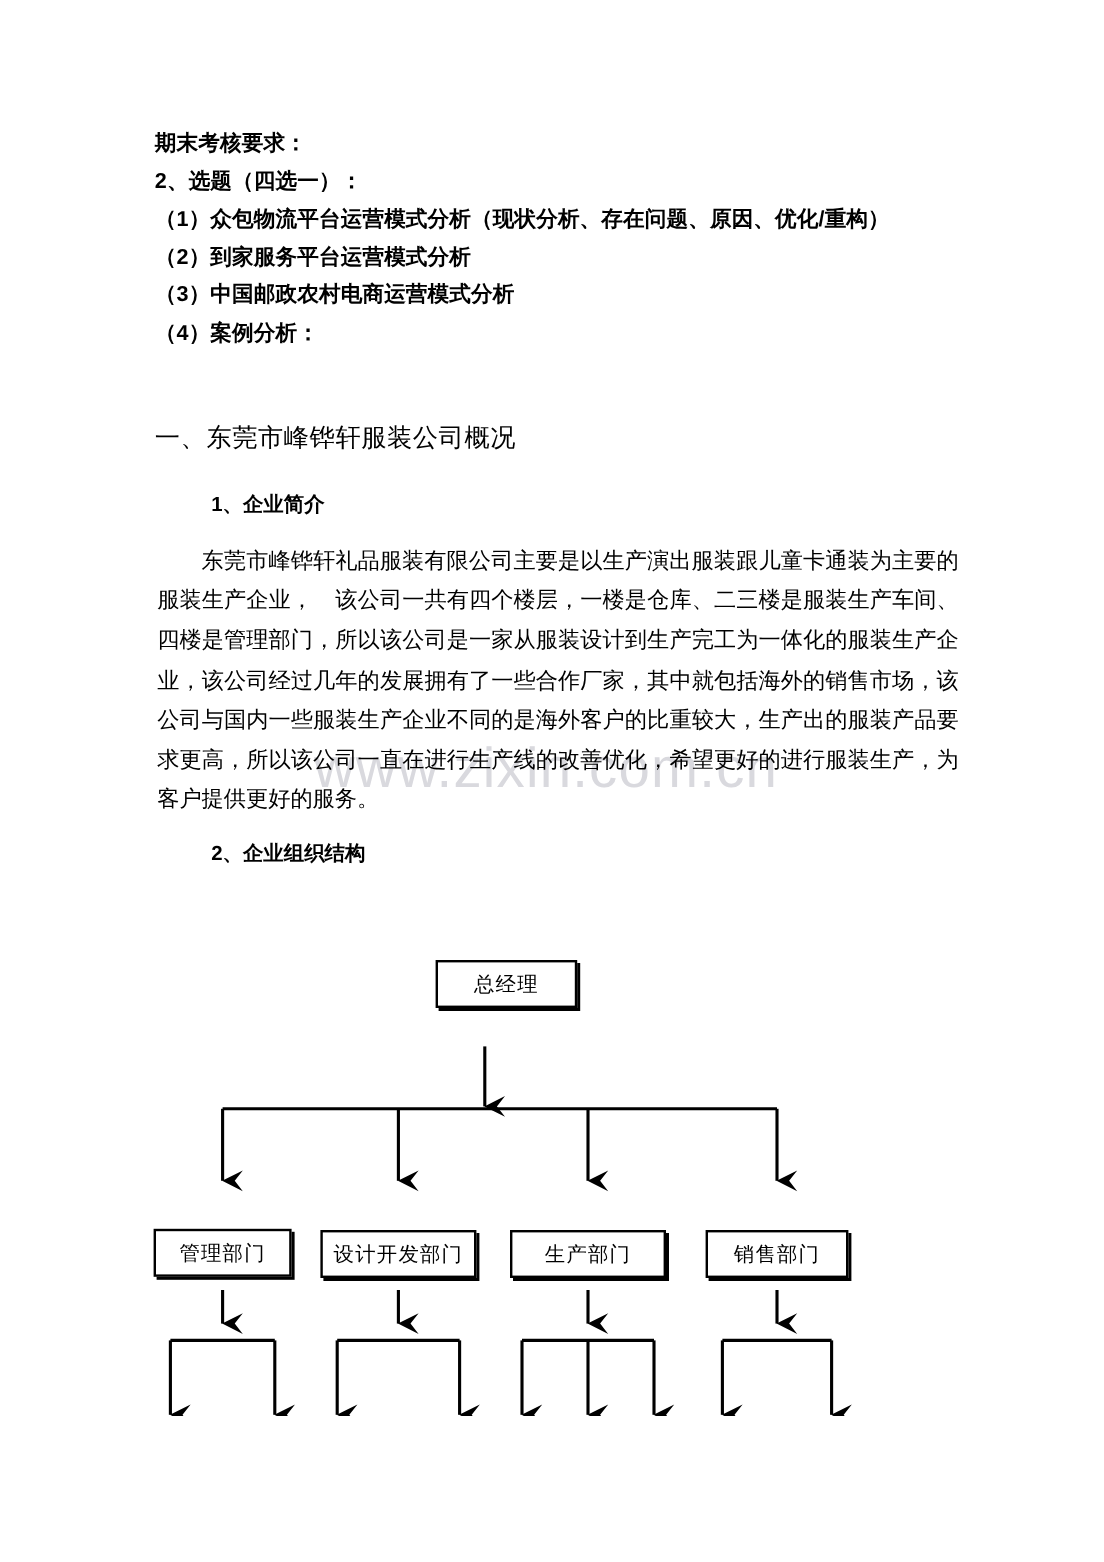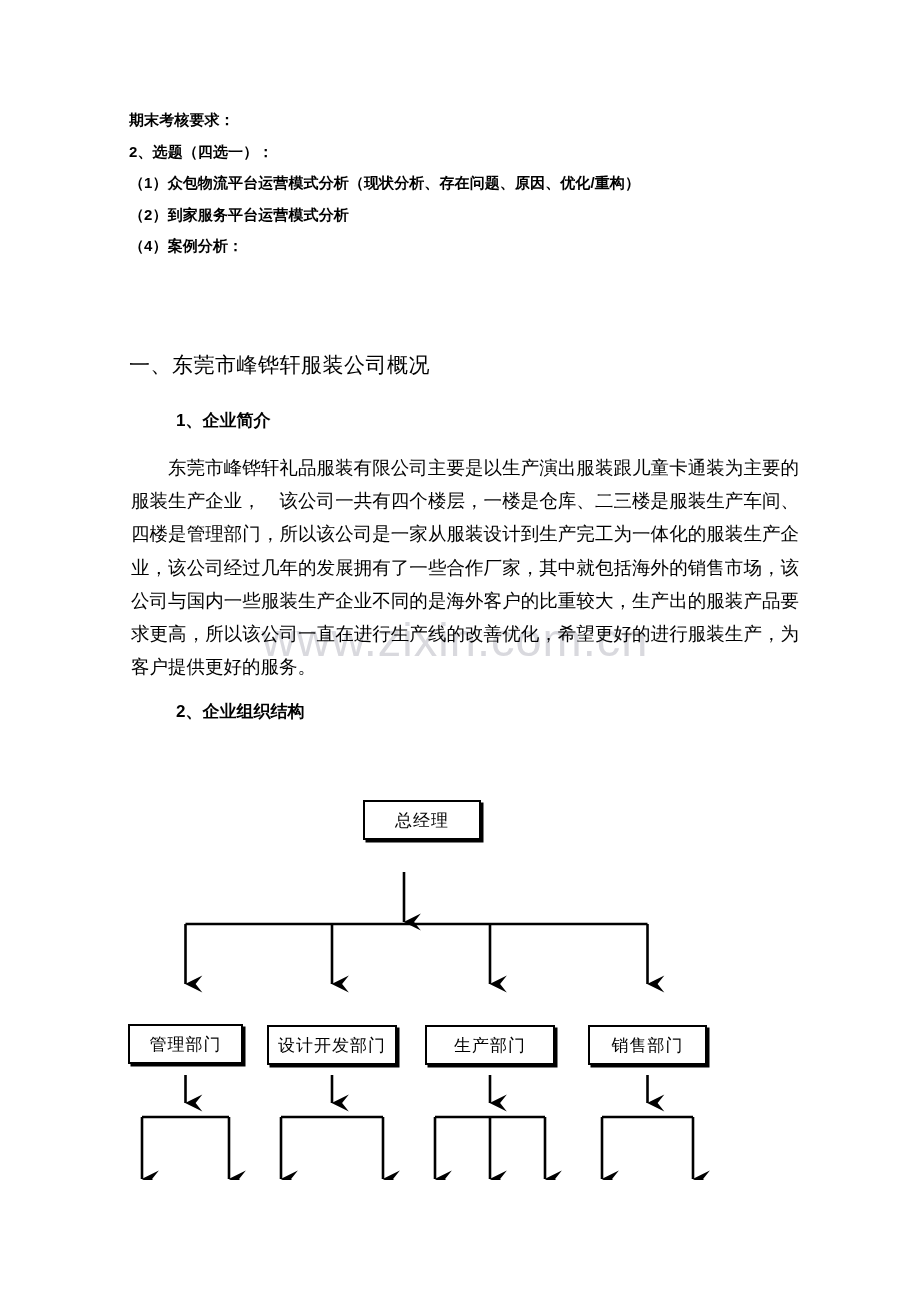--- a/index.html
+++ b/index.html
@@ -40,21 +40,21 @@
     position: relative;
     z-index: 2;
   }
 
   .req-block {
     position: absolute;
     left: 129px;
     top: 104px;
     width: 680px;
     font-family: "Liberation Sans", "DejaVu Sans", sans-serif;
-    font-size: 15px;
+    font-size: 18px;
     line-height: 31.5px;
     font-weight: 700;
     letter-spacing: 0.1px;
   }
   .req-block .line { white-space: pre-wrap; }
   .req-line-wrap { white-space: normal; }
 
   h1.section-title {
     position: absolute;
     left: 129px;
@@ -128,20 +128,21 @@
 
   <div id="watermark">www.zixin.com.cn</div>
 
   <div class="text-layer">
 
     <div class="req-block">
       <div class="line">期末考核要求：</div>
       <div class="line">2、选题（四选一）：</div>
       <div class="req-line-wrap">（1）众包物流平台运营模式分析（现状分析、存在问题、原因、优化/重构）</div>
       <div class="line">（2）到家服务平台运营模式分析</div>
+      <div class="line">（3）中国邮政农村电商运营模式分析</div>
       <div class="line">（4）案例分析：</div>
     </div>
 
     <h1 class="section-title">一、东莞市峰铧轩服装公司概况</h1>
 
     <h2 class="sub-title s1">1、企业简介</h2>
 
     <p class="body-para">东莞市峰铧轩礼品服装有限公司主要是以生产演出服装跟儿童卡通装为主要的服装生产企业，　该公司一共有四个楼层，一楼是仓库、二三楼是服装生产车间、四楼是管理部门，所以该公司是一家从服装设计到生产完工为一体化的服装生产企业，该公司经过几年的发展拥有了一些合作厂家，其中就包括海外的销售市场，该公司与国内一些服装生产企业不同的是海外客户的比重较大，生产出的服装产品要求更高，所以该公司一直在进行生产线的改善优化，希望更好的进行服装生产，为客户提供更好的服务。</p>
 
     <h2 class="sub-title s2">2、企业组织结构</h2>

